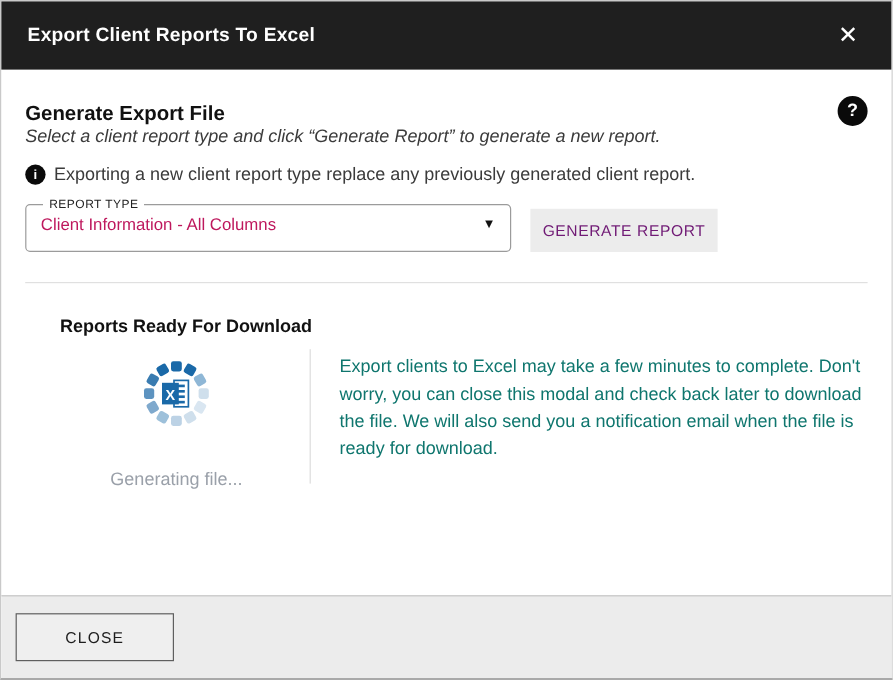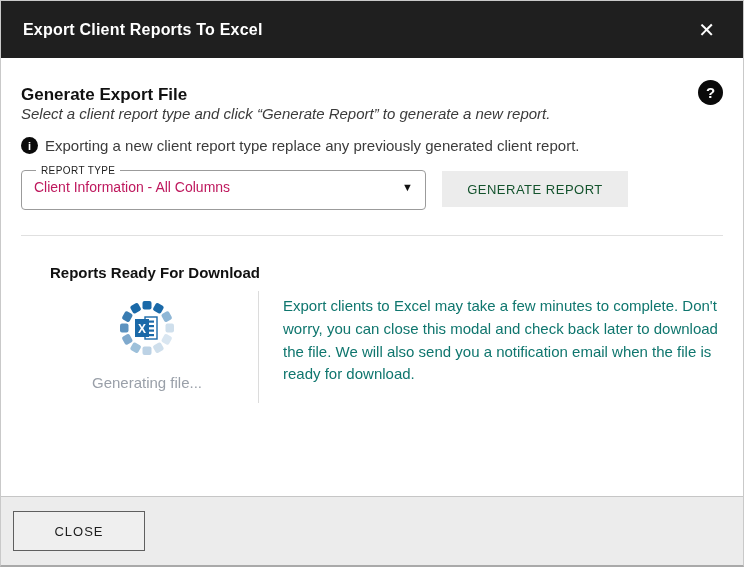--- a/index.html
+++ b/index.html
@@ -60,21 +60,21 @@
     flex: 0 0 auto;
     width: 17px; height: 17px; border-radius: 50%;
     background: #0a0a0a; color: #fff;
     font-size: 11px; font-weight: bold; font-style: normal;
     display: flex; align-items: center; justify-content: center;
   }
   .info-text { font-size: 15px; color: #3b3b3b; }
 
   .controls-row {
     margin-top: 11px;
-    display: flex; align-items: flex-start; gap: 16px;
+    display: flex; align-items: flex-end; gap: 16px;
   }
   .report-type-fieldset {
     width: 405px; height: 45px;
     border: 1px solid #9b9b9b; border-radius: 4px;
     padding: 0 12px;
     position: relative;
     cursor: pointer;
     background: #fff;
   }
   .report-type-fieldset legend {
@@ -85,44 +85,44 @@
   .select-face {
     display: flex; align-items: center;
     height: 26px; margin-top: -2px;
   }
   .select-value { font-size: 14px; color: #be185d; }
   .select-arrow {
     margin-left: auto;
     font-size: 11px; color: #111; line-height: 1;
   }
   .generate-btn {
-    width: 186px; height: 36px;
+    width: 156px; height: 36px;
     margin-top: 6px;
     background: #ececec; border: none;
-    color: #14532d; font-size: 13px; letter-spacing: .5px;
+    color: #701a75; font-size: 13px; letter-spacing: .5px;
     font-family: inherit;
   }
 
   .section-divider {
     margin-top: 25px;
     border: none; border-top: 1px solid #e0e0e0;
     width: 100%;
   }
 
   
   .section-download { padding: 28px 20px 0 35px; }
   .h-download { font-size: 15px; font-weight: bold; color: #111; margin-left: 14px; }
   .download-body { display: flex; margin-top: 14px; }
   .status-col {
     width: 222px; flex: 0 0 222px;
     display: flex; flex-direction: column; align-items: center;
     padding-top: 4px;
   }
   .status-text {
-    margin-top: 13px;
+    margin-top: 29px;
     font-size: 15px; color: #9aa0a9;
   }
   .v-divider {
     width: 0; border-left: 1px solid #dcdcdc;
     height: 112px; margin-top: -4px;
   }
   .notice-col { padding: 0 0 0 24px; }
   .notice-text {
     width: 447px;
     font-size: 15px; color: #0f766e; line-height: 1.52;

